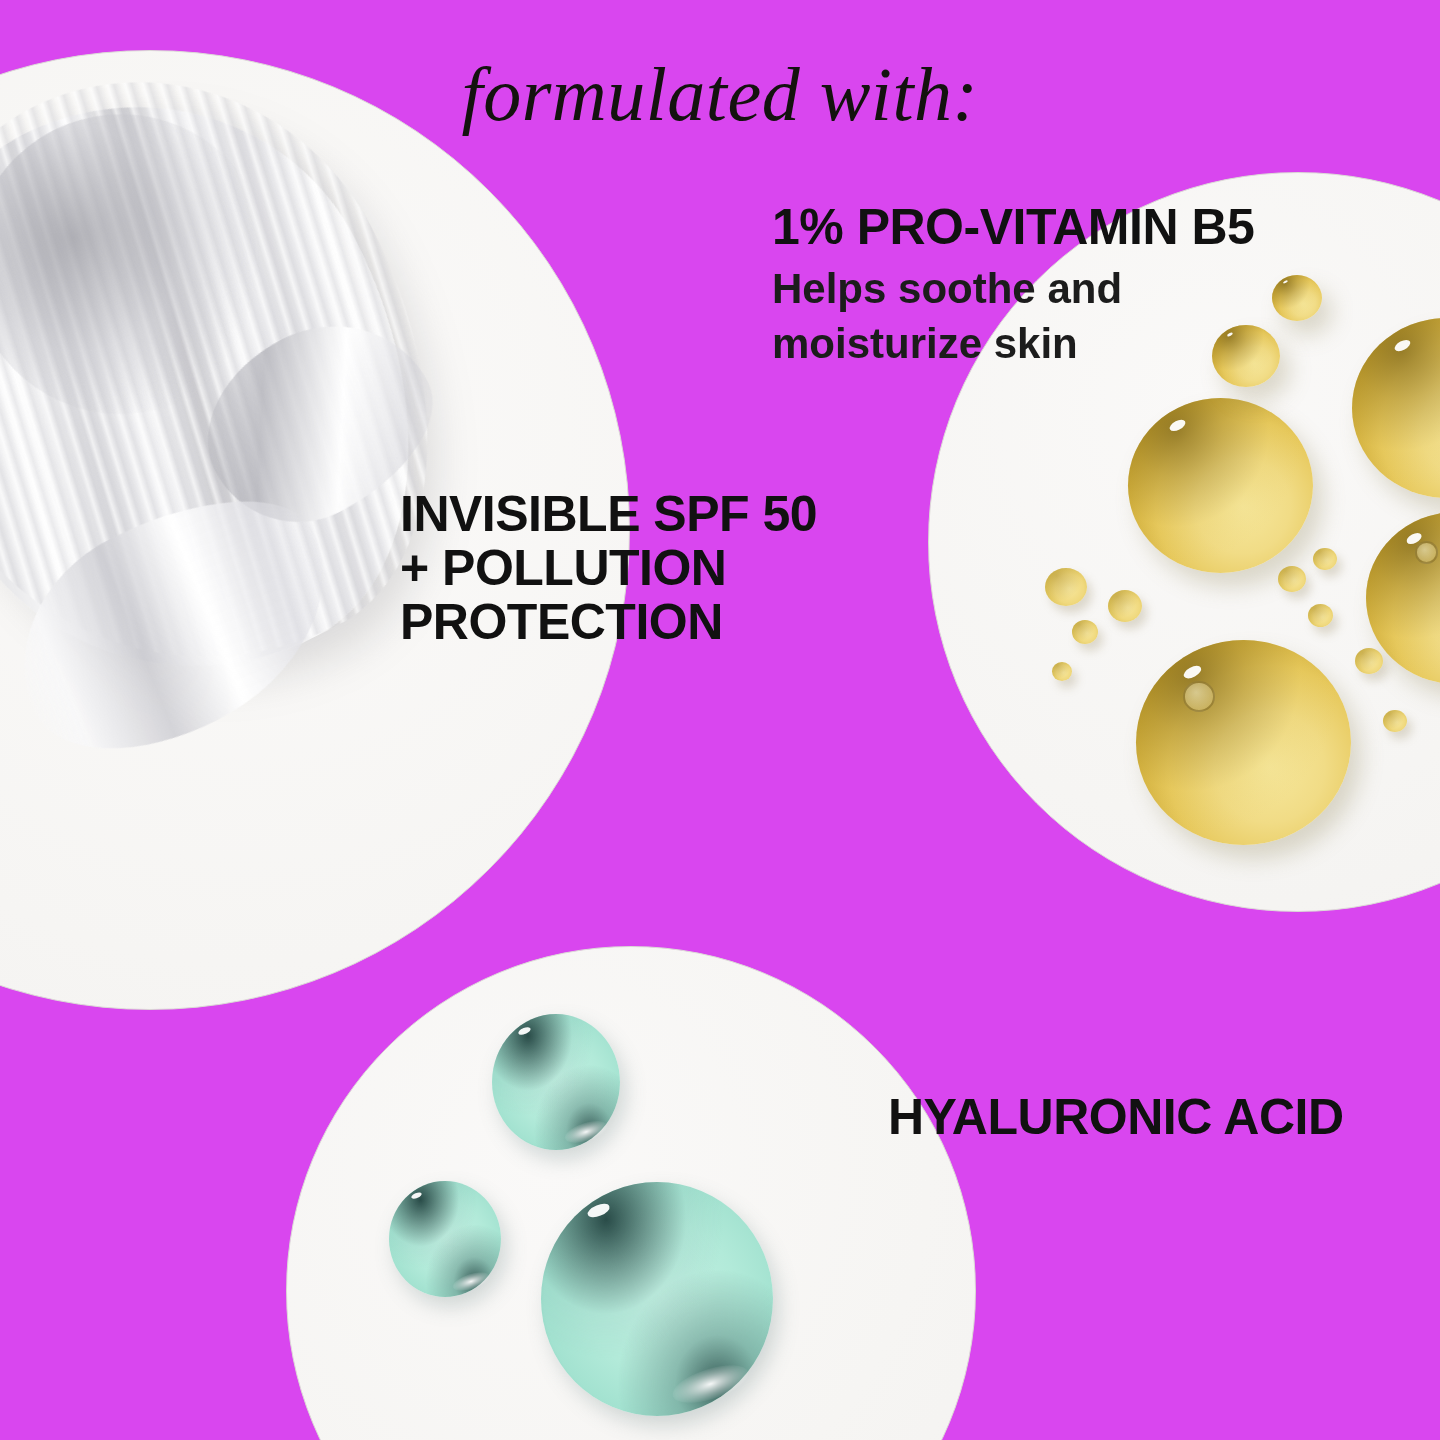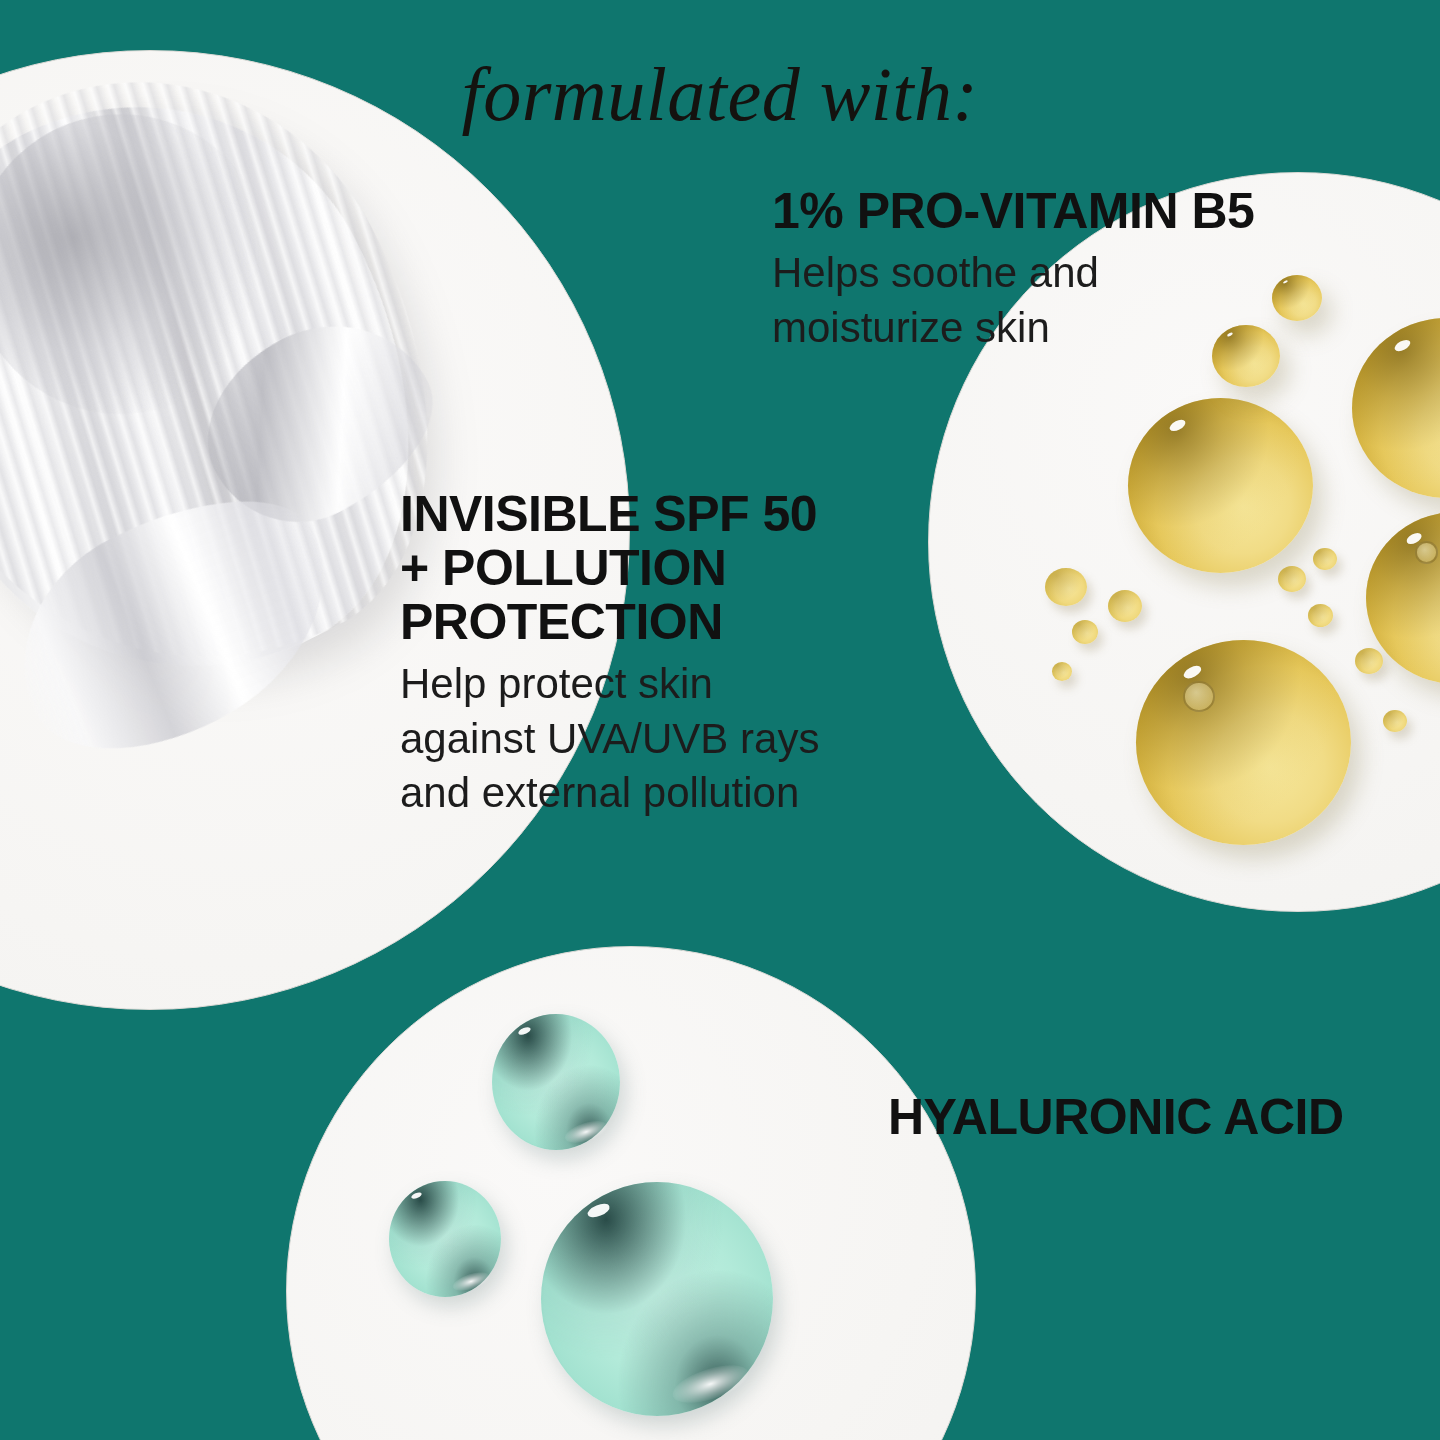--- a/index.html
+++ b/index.html
@@ -4,21 +4,21 @@
 <style>
   html, body {
     margin: 0;
     padding: 0;
     background: #ffffff;
   }
   #canvas {
     position: relative;
     width: 1440px;
     height: 1440px;
-    background: #0f766e;
+    background: #d946ef;
     overflow: hidden;
     font-family: "Liberation Sans", sans-serif;
   }
 
   
   .ring {
     position: absolute;
     border-radius: 50%;
     border: 1.4px solid #dcdad6;
     box-sizing: border-box;
@@ -202,28 +202,28 @@
     font-weight: bold;
     font-size: 50px;
     line-height: 1.08;
     letter-spacing: -0.5px;
     color: #111111;
     margin: 0 0 8px 0;
     white-space: pre-line;
   }
   .b-body {
     font-family: "Liberation Sans", sans-serif;
-    font-weight: normal;
+    font-weight: bold;
     font-size: 42px;
     line-height: 1.30;
     color: #1c1c1c;
     margin: 0;
     white-space: pre-line;
   }
-  #block-b5      { left: 772px; top: 184px;  width: 600px; }
+  #block-b5      { left: 772px; top: 200px;  width: 600px; }
   #block-spf     { left: 400px; top: 487px;  width: 520px; }
   #block-hya     { left: 888px; top: 1090px; width: 580px; }
 </style>
 </head>
 <body>
 
 <div id="canvas">
 
   <div class="ring" id="ring-cream"></div>
   <div class="ring" id="ring-oil"></div>
@@ -272,22 +272,19 @@
   <div class="block" id="block-b5">
     <div class="b-title">1% PRO-VITAMIN B5</div>
     <div class="b-body">Helps soothe and
 moisturize skin</div>
   </div>
 
   <div class="block" id="block-spf">
     <div class="b-title">INVISIBLE SPF 50
 + POLLUTION
 PROTECTION</div>
-    <div class="b-body">Help protect skin
-against UVA/UVB rays
-and external pollution</div>
   </div>
 
   <div class="block" id="block-hya">
     <div class="b-title">HYALURONIC ACID</div>
   </div>
 
 </div>
 
 </body></html>

